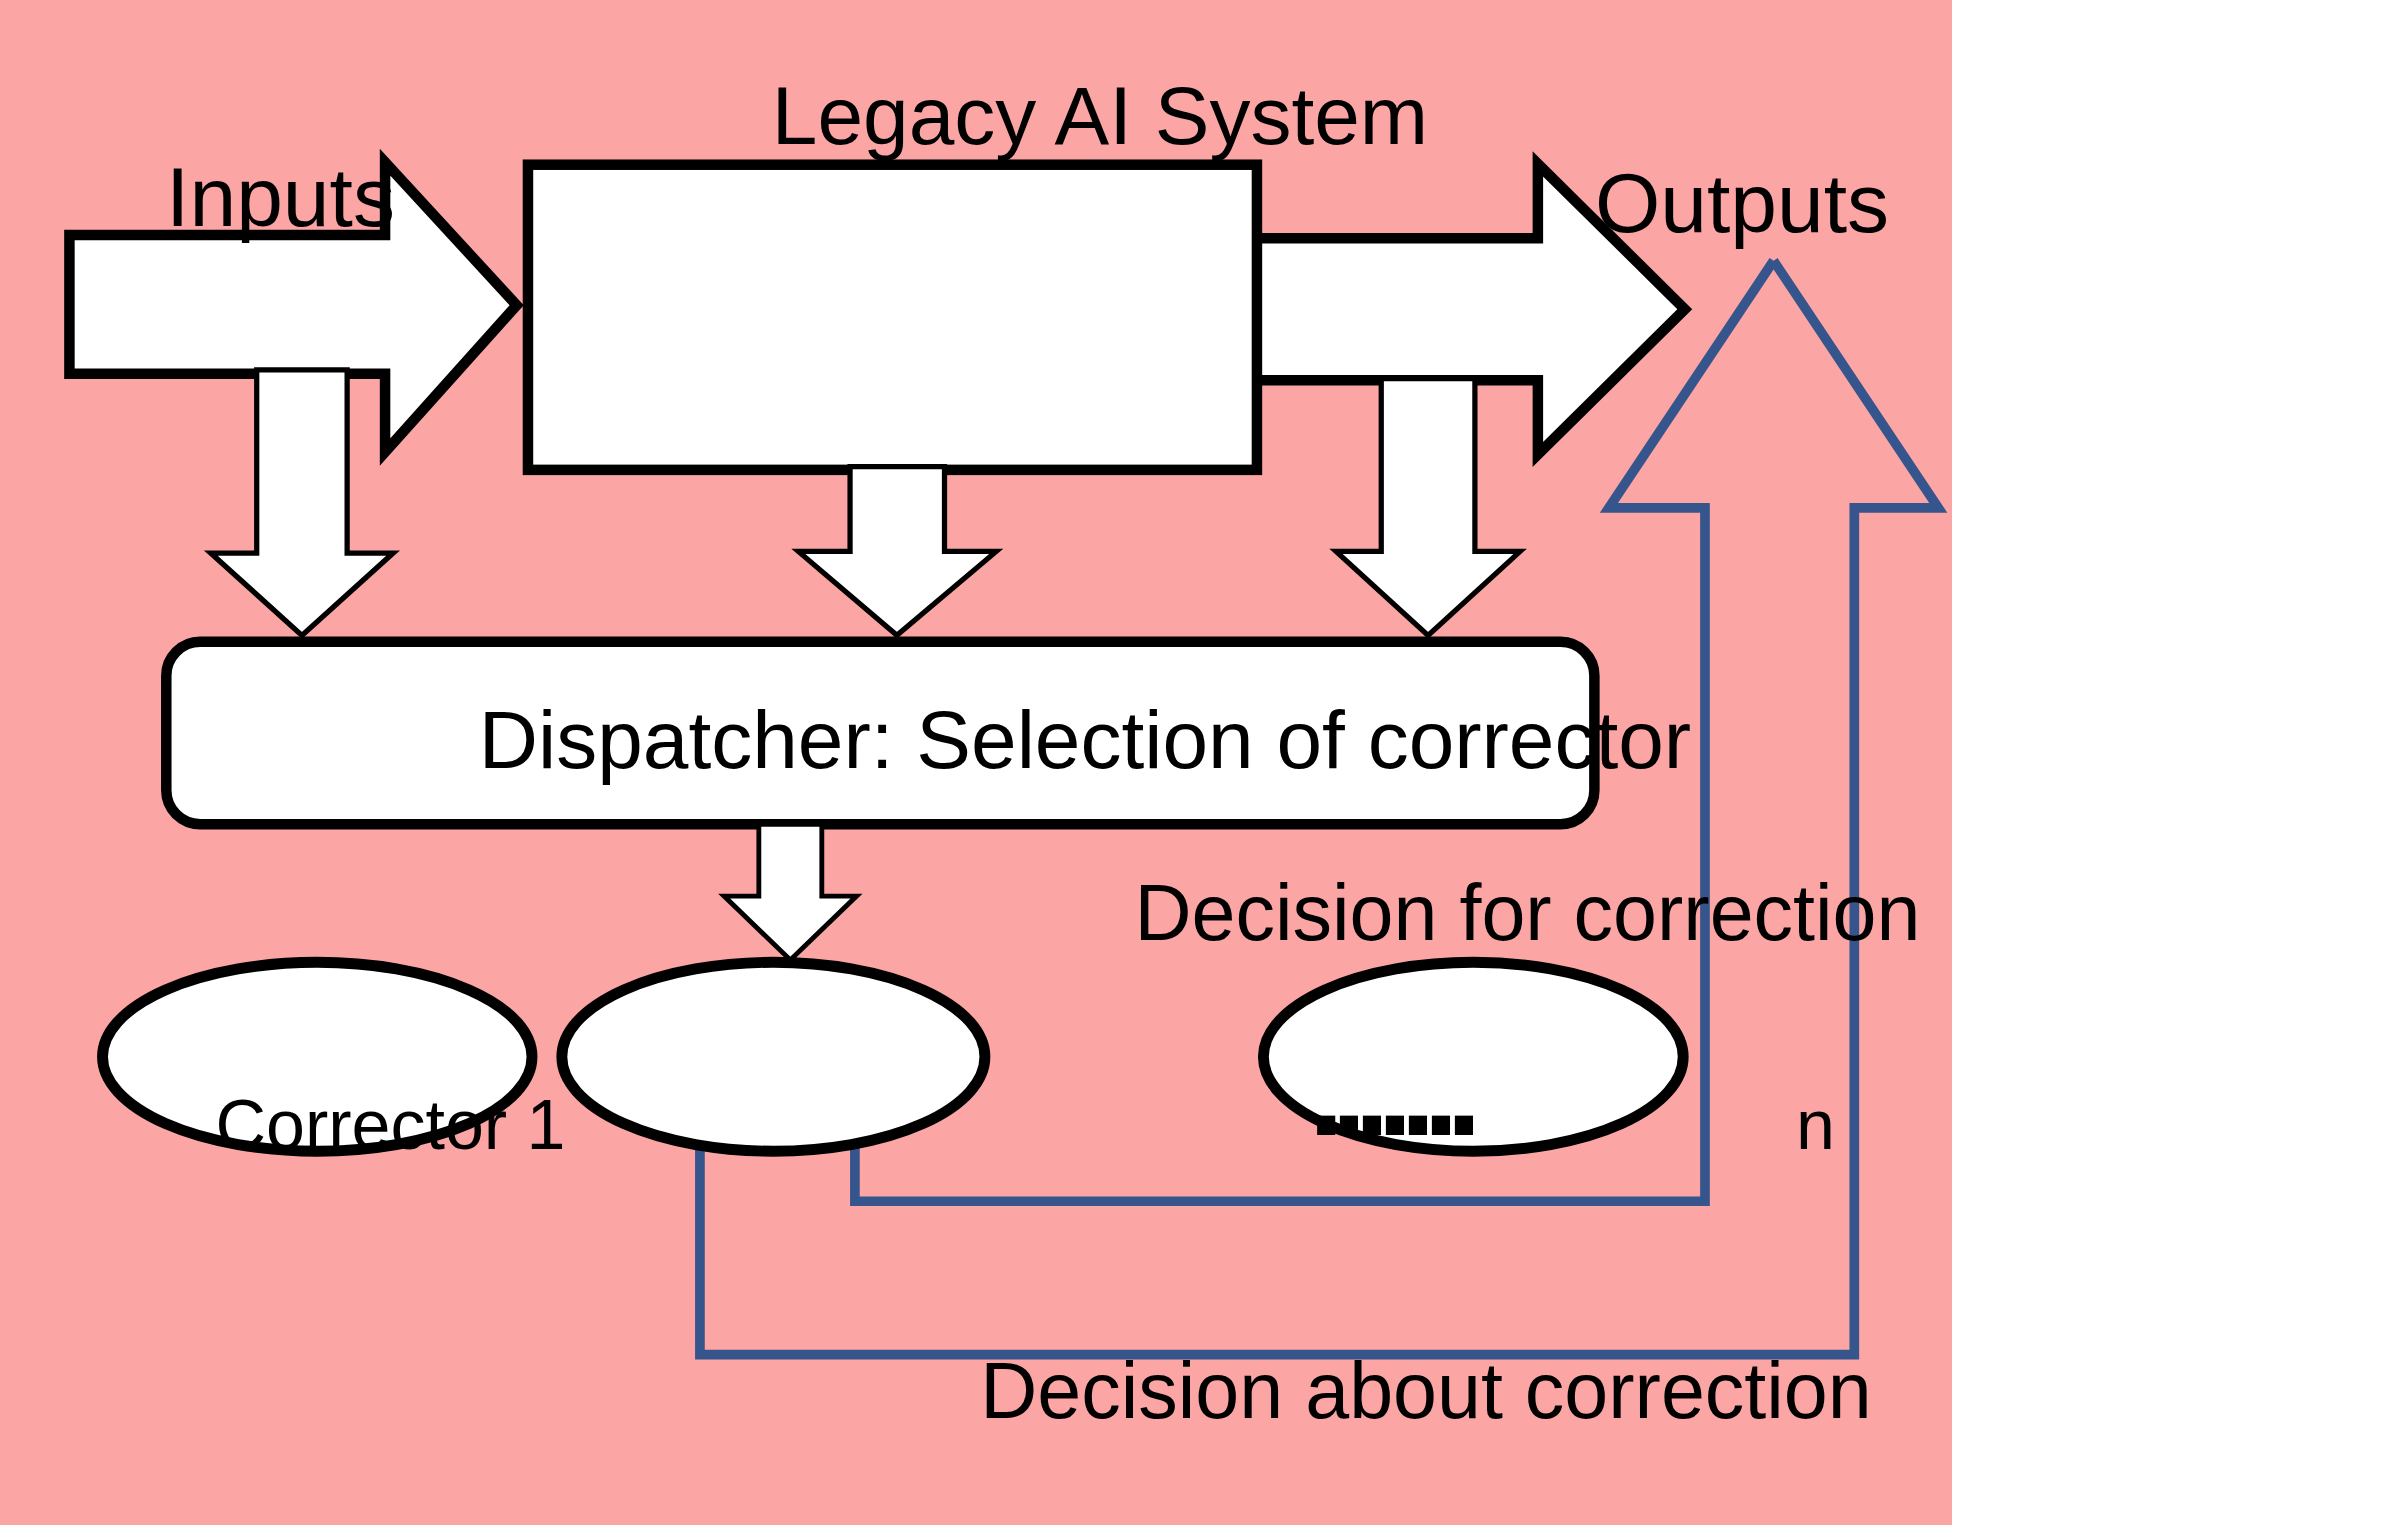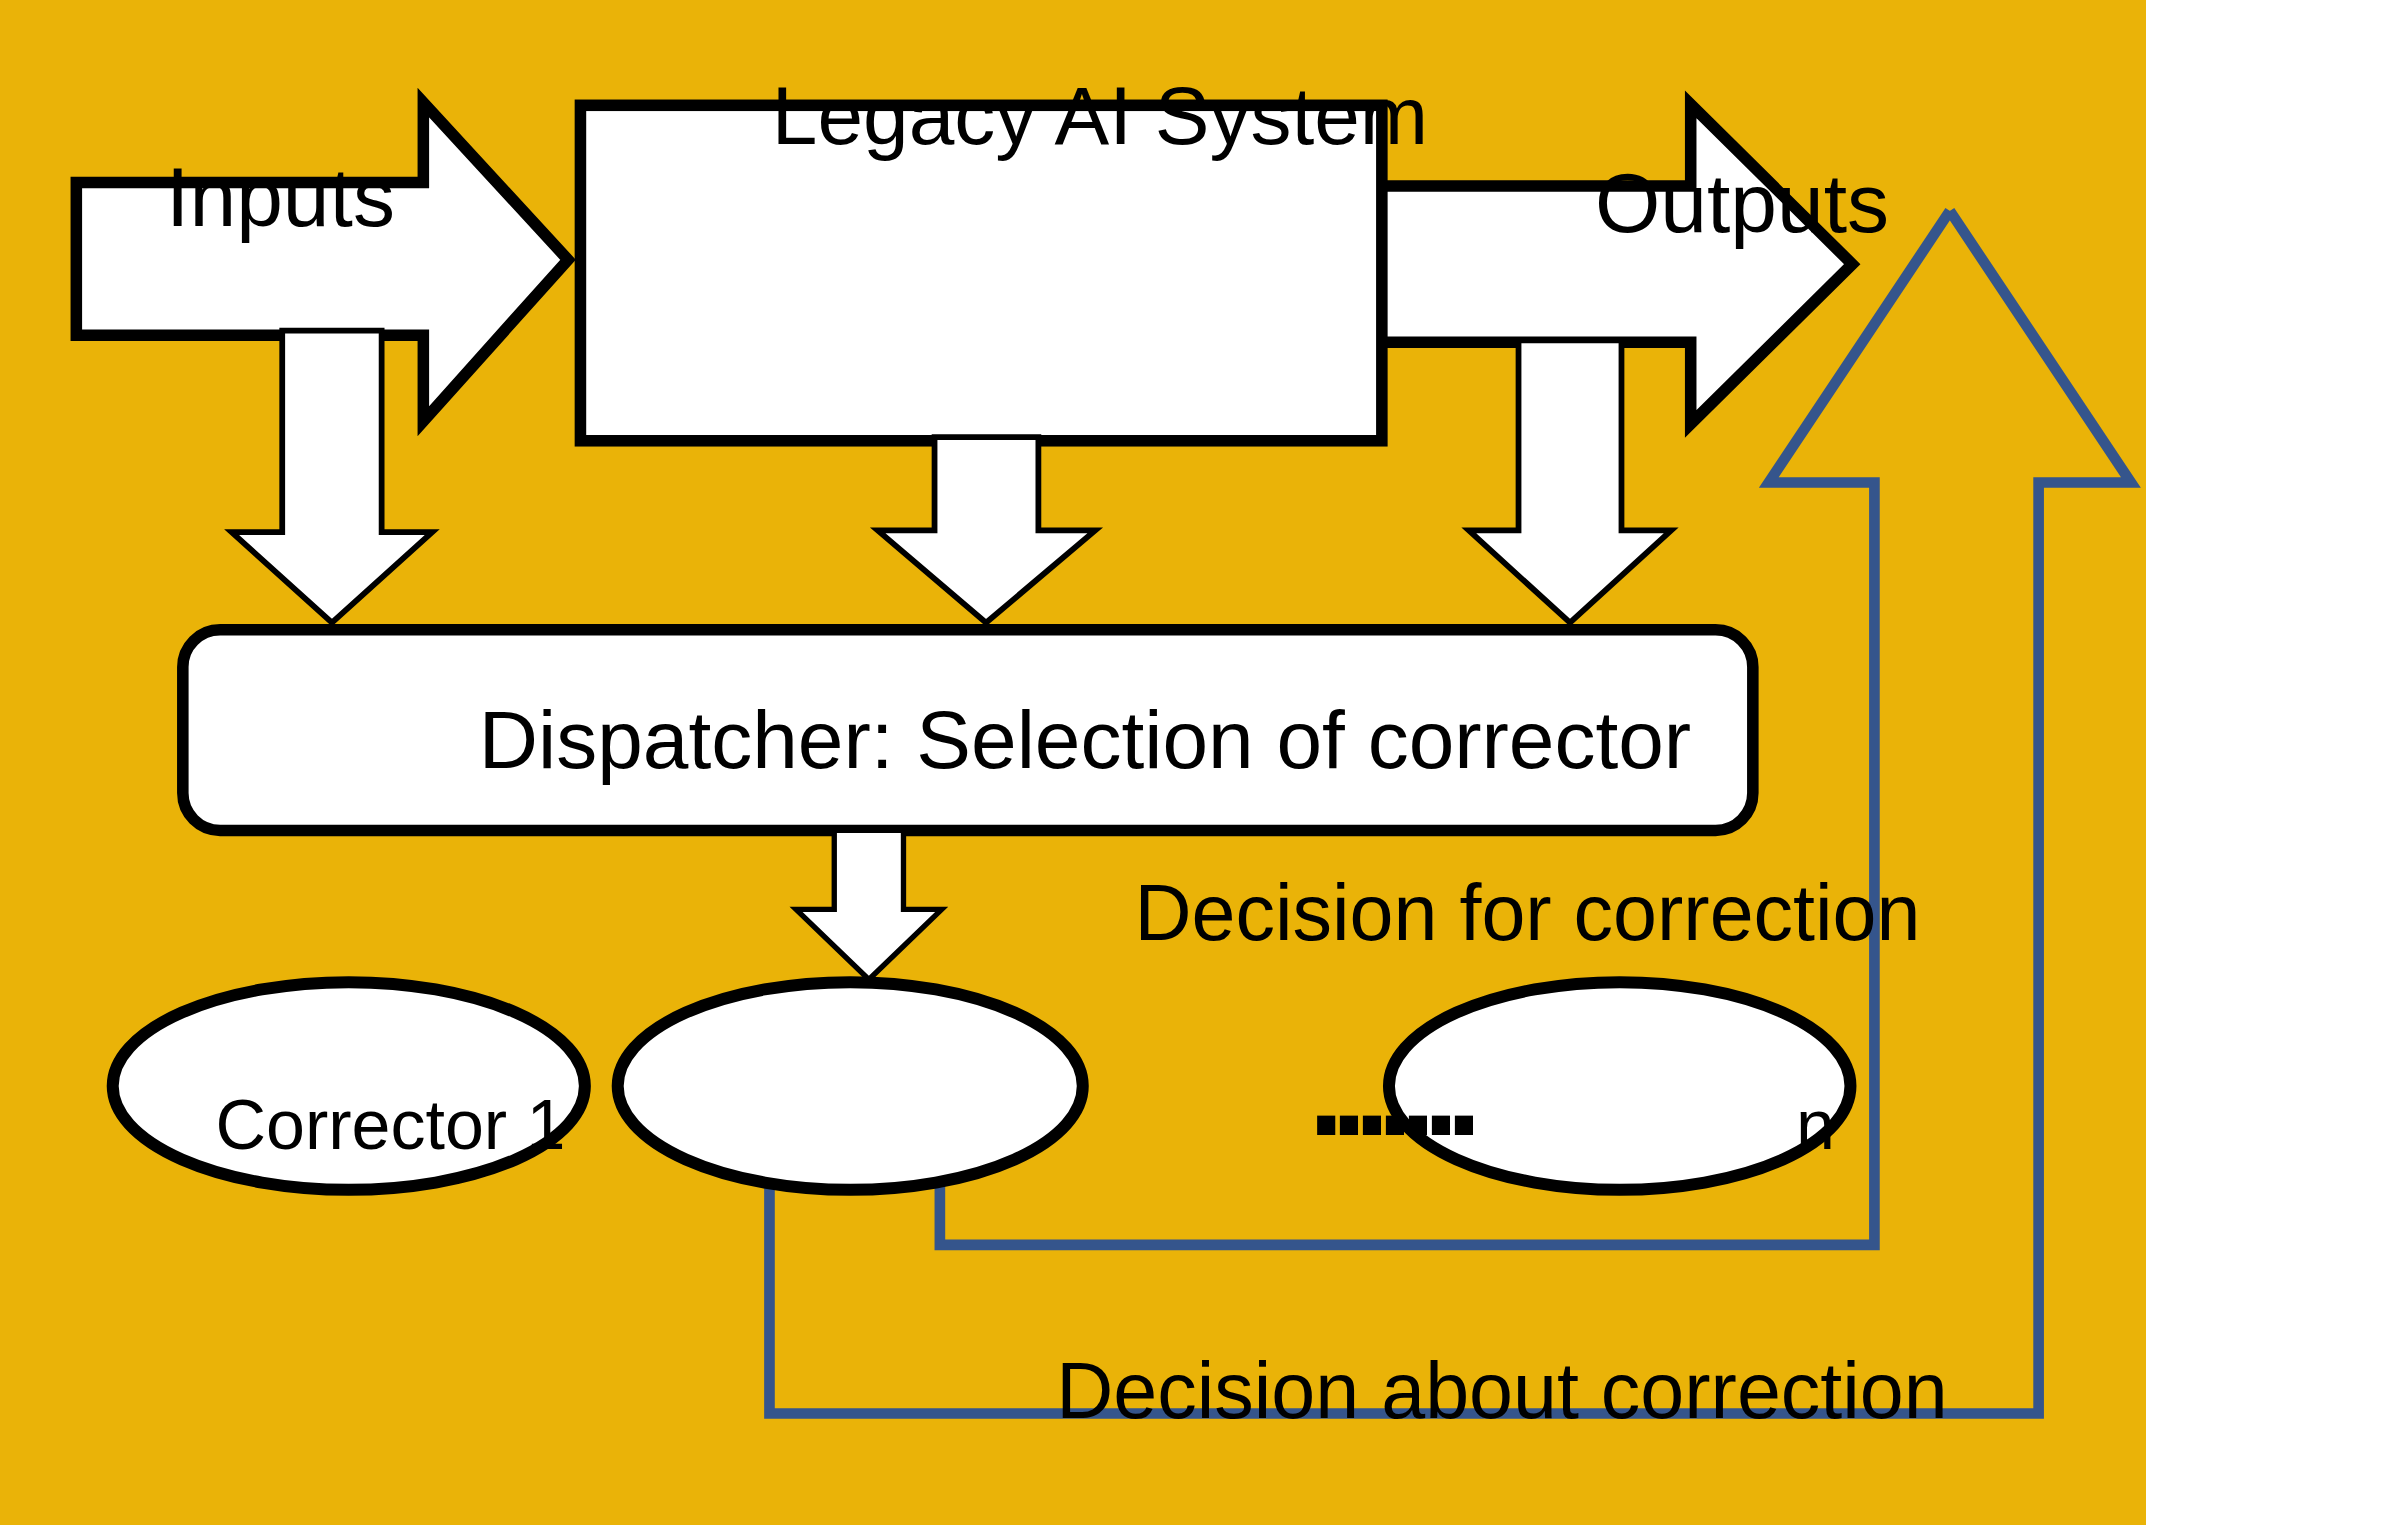--- a/index.html
+++ b/index.html
@@ -1,19 +1,19 @@
 <!DOCTYPE html>
 <html><head>
 <meta charset="utf-8">
 <style>
   html,body{margin:0;padding:0;background:#fff;}
   .stage{
     position:relative;
-    width:2146px;height:1525px;
-    background:#eab308;
+    width:1952px;height:1525px;
+    background:#fca5a5;
     font-family:"Liberation Sans", sans-serif;
     color:#000;
     overflow:hidden;
   }
   .stage svg{position:absolute;left:0;top:0;width:100%;height:100%;}
   .lbl{
     position:absolute;
     display:flex;align-items:center;justify-content:center;
     white-space:nowrap;
     color:#000;
@@ -71,21 +71,21 @@
   <div class="lbl f-arrow" style="left:1543px;top:116px;width:398px;height:175px;">Outputs</div>
 
   <div class="lbl f-disp" style="left:205px;top:628px;width:1760px;height:225px;">
     <span class="it">Dispatcher</span>
       <span>: Selection of corrector</span>
   </div>
 
 
   <div class="lbl f-float" style="left:1075px;top:868px;width:905px;height:90px;">Decision for correction</div>
 
-  <div class="lbl f-float" style="left:940px;top:1345px;width:1124px;height:92px;">Decision about correction</div>
+  <div class="lbl f-float" style="left:864px;top:1345px;width:1124px;height:92px;">Decision about correction</div>
 
   <div class="lbl f-corr" style="left:126px;top:1009px;width:529px;height:233px;">Corrector 1</div>
 
 
   <div class="lbl f-corr" style="left:1557px;top:1009px;width:517px;height:233px;">
       <span class="it">n</span>
   </div>
 
   <div class="lbl dots" style="left:1264px;top:1055px;width:249px;height:139px;">·······</div>
 

